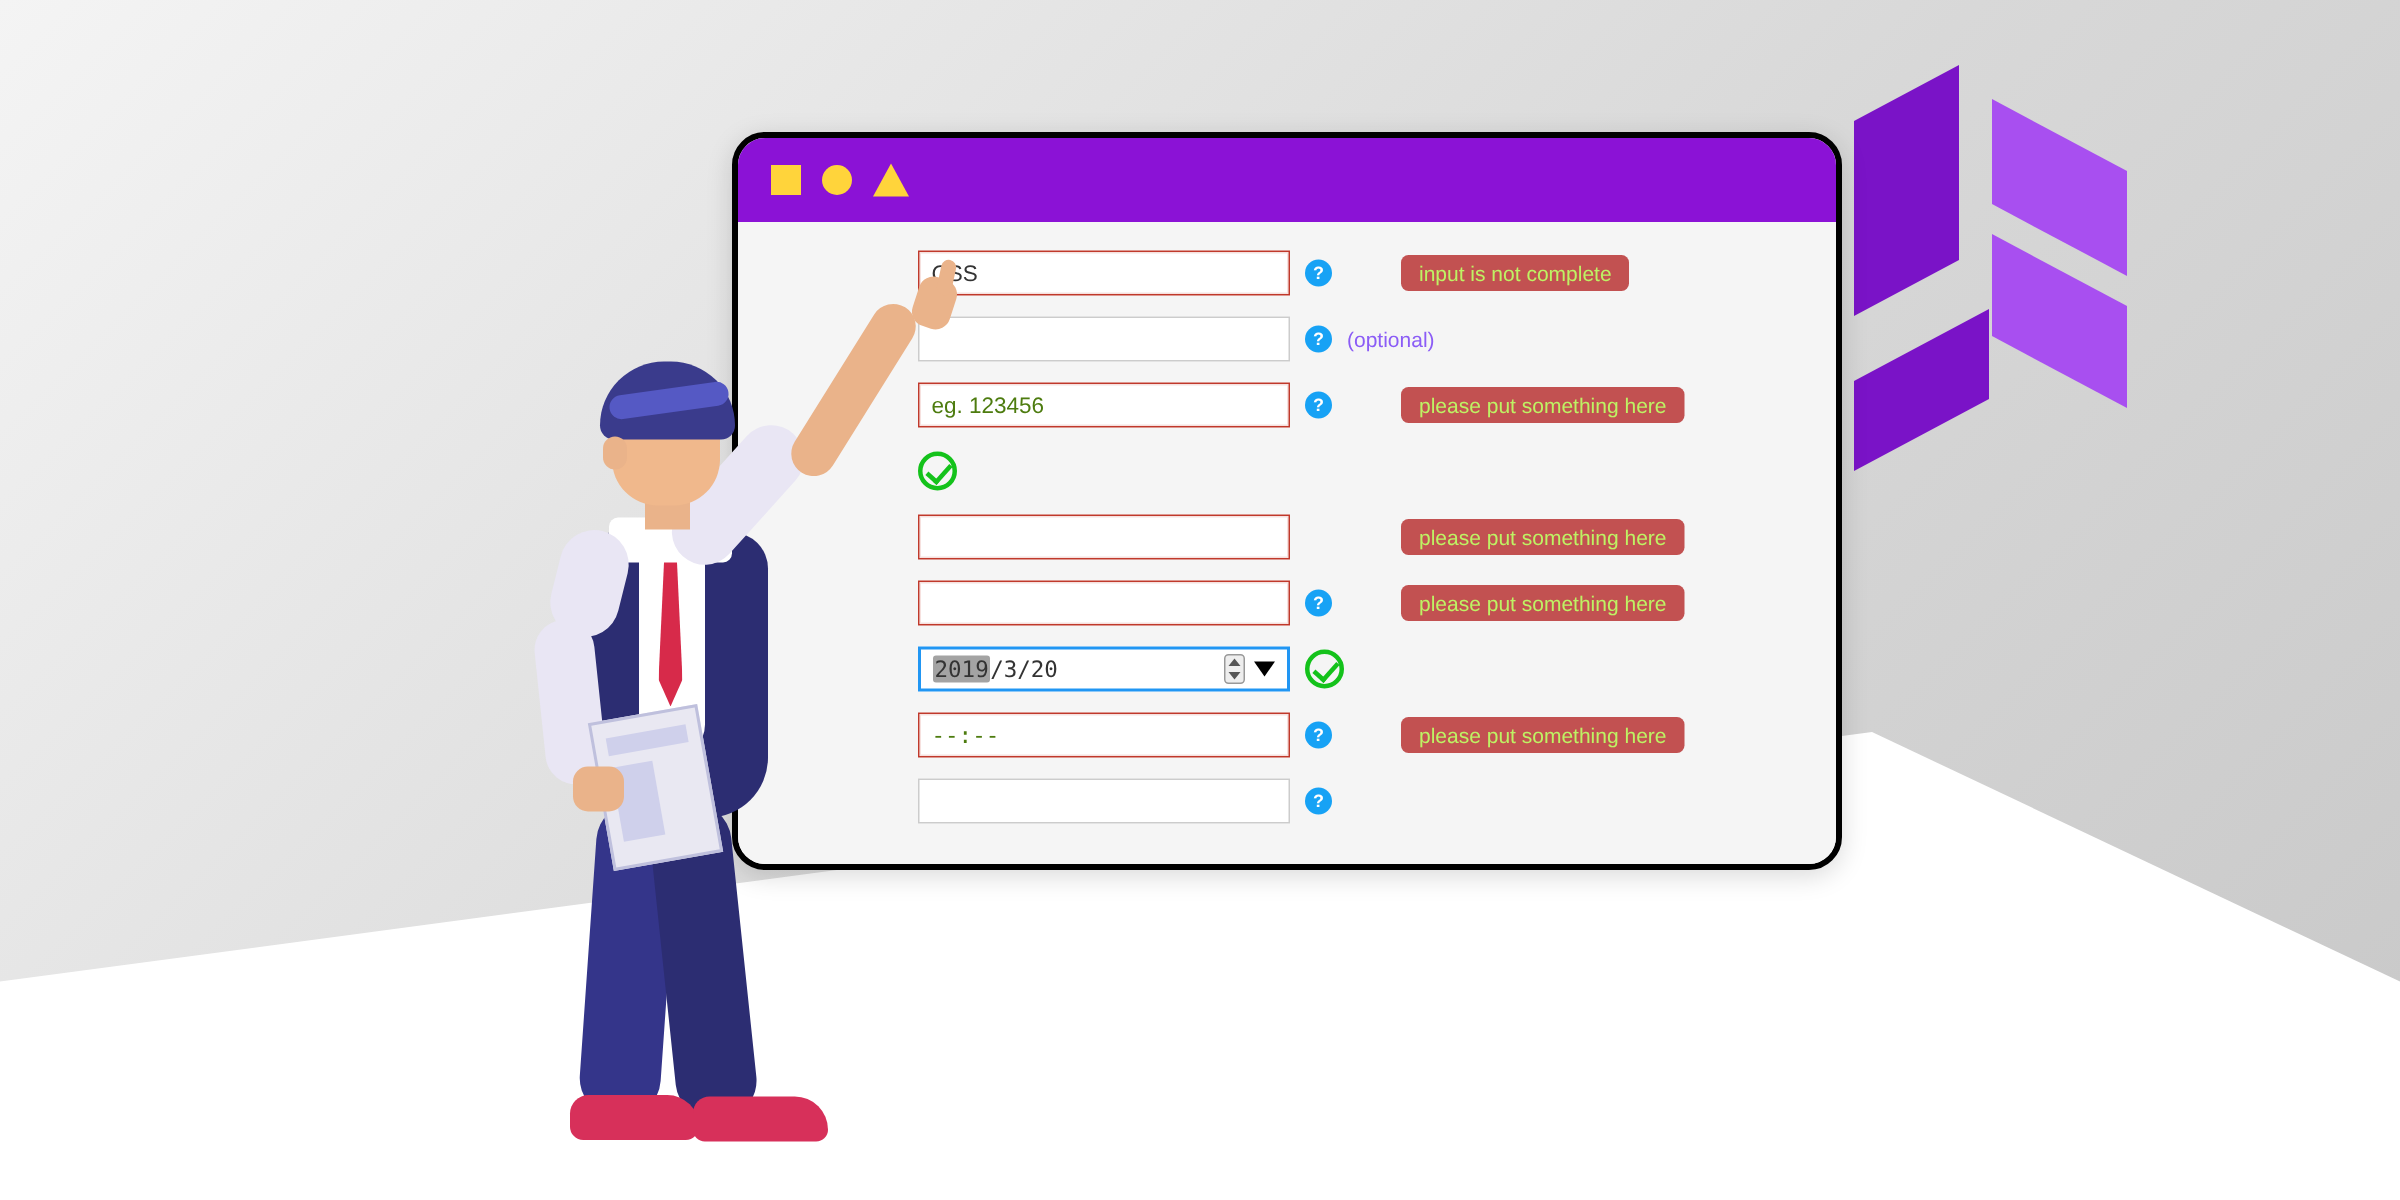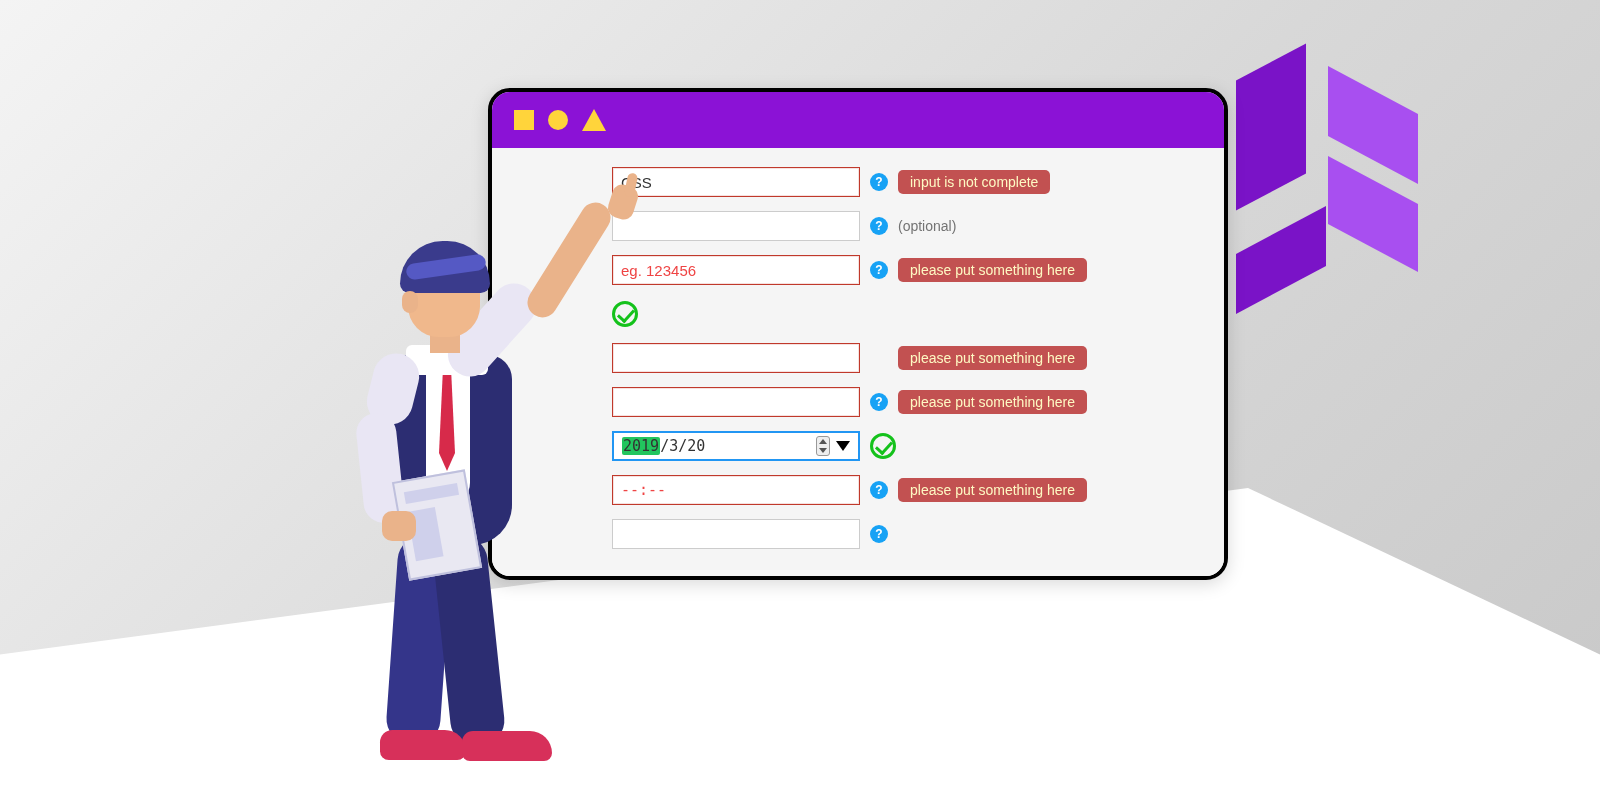--- a/index.html
+++ b/index.html
@@ -38,53 +38,53 @@
   .field {
     width: 248px; height: 30px;
     background: #fff;
     border: 1px solid #ccc;
     font-size: 15px; color:#333;
     padding: 0 8px;
     display: flex; align-items: center;
   }
   .field.err { border: 1px solid #c0392b; box-shadow: inset 0 0 0 1px rgba(192,57,43,.15); }
   .field.focus { border: 2px solid #2196f3; }
-  .field .ph { color:#ef4444; }
+  .field .ph { color:#4d7c0f; }
 
   .help {
     width: 18px; height: 18px; border-radius: 50%;
     background: #17a2f5; color:#fff; font-size:12px; font-weight:bold;
     display:flex; align-items:center; justify-content:center;
     cursor: pointer;
   }
   .help::after { content:"?"; }
 
   .check {
     width: 26px; height: 26px; border:3px solid #14c21b; border-radius:50%;
     position:relative;
   }
   .check::after {
     content:""; position:absolute; left:6px; top:2px;
     width:7px; height:13px; border:3px solid #14c21b; border-top:0; border-left:0;
     transform: rotate(42deg);
   }
 
   .pill {
-    background:#c25151; color:#fef9c3; font-size:14px;
-    padding: 4px 12px; border-radius:5px; white-space:nowrap;
-  }
-  .optional { color:#737373; font-size:14px; }
+    background:#c25151; color:#bef264; font-size:14px;
+    padding: 4px 12px; border-radius:5px; white-space:nowrap;margin-left:36px;
+  }
+  .optional { color:#8b5cf6; font-size:14px; }
 
   .spinner { margin-left:auto; display:flex; align-items:center; gap:6px; }
   .spin-btns{ width:14px; height:20px; border:1px solid #999; background:#eee; position:relative; border-radius:3px;}
   .spin-btns::before,.spin-btns::after{content:"";position:absolute;left:2px;width:0;height:0;border-left:4px solid transparent;border-right:4px solid transparent;}
   .spin-btns::before{top:2px;border-bottom:5px solid #555;}
   .spin-btns::after{bottom:2px;border-top:5px solid #555;}
   .drop-tri{ width:0;height:0;border-left:7px solid transparent;border-right:7px solid transparent;border-top:10px solid #000;}
-  .sel { background:#22c55e; padding:0 1px; border-radius:2px; }
+  .sel { background:#a3a3a3; padding:0 1px; border-radius:2px; }
 
   
   .logo { position:absolute; right:122px; top:54px; width:300px; height:300px; }
   .logo .p { position:absolute; }
   .p1 { left:58px;  top:8px;   width:70px; height:130px; background:#7a13c7; transform:skewY(-28deg); }
   .p2 { left:150px; top:36px;  width:90px; height:70px;  background:#a84ff0; transform:skewY(28deg); }
   .p3 { left:150px; top:126px; width:90px; height:68px;  background:#a84ff0; transform:skewY(28deg); }
   .p4 { left:58px;  top:176px; width:90px; height:60px;  background:#7a13c7; transform:skewY(-28deg); }
 
   

